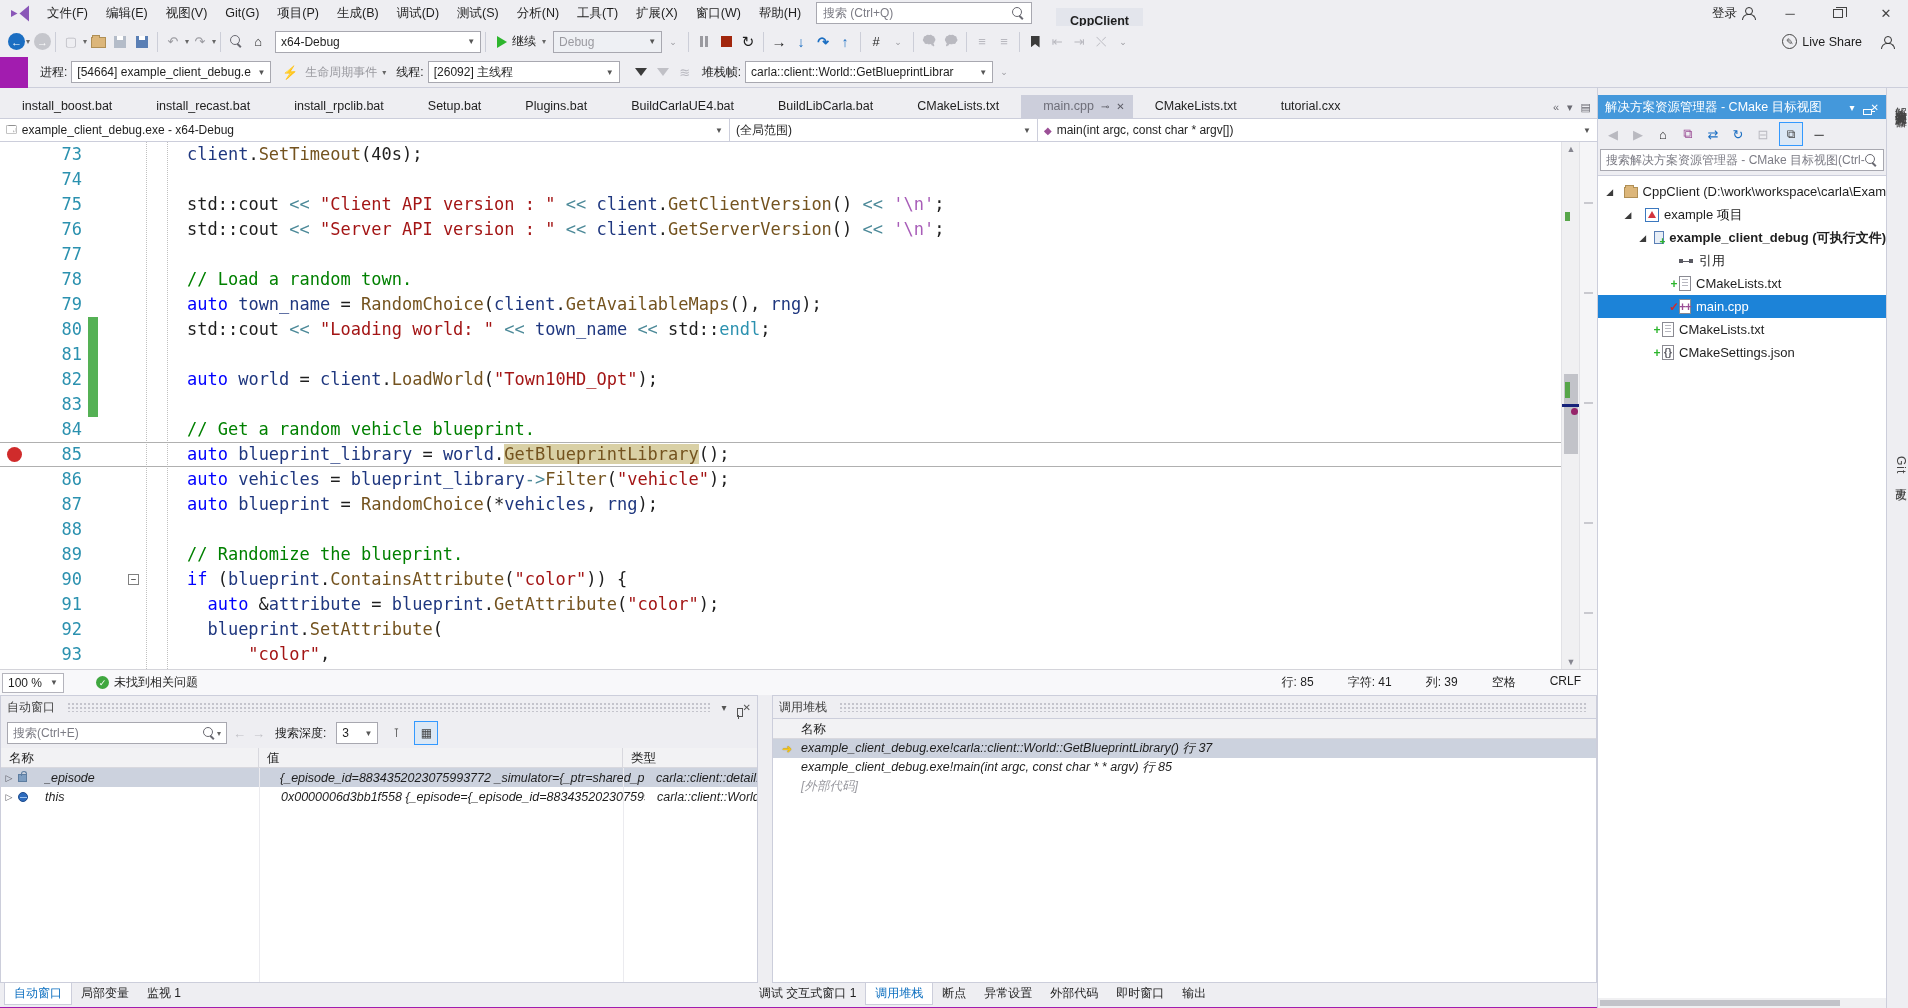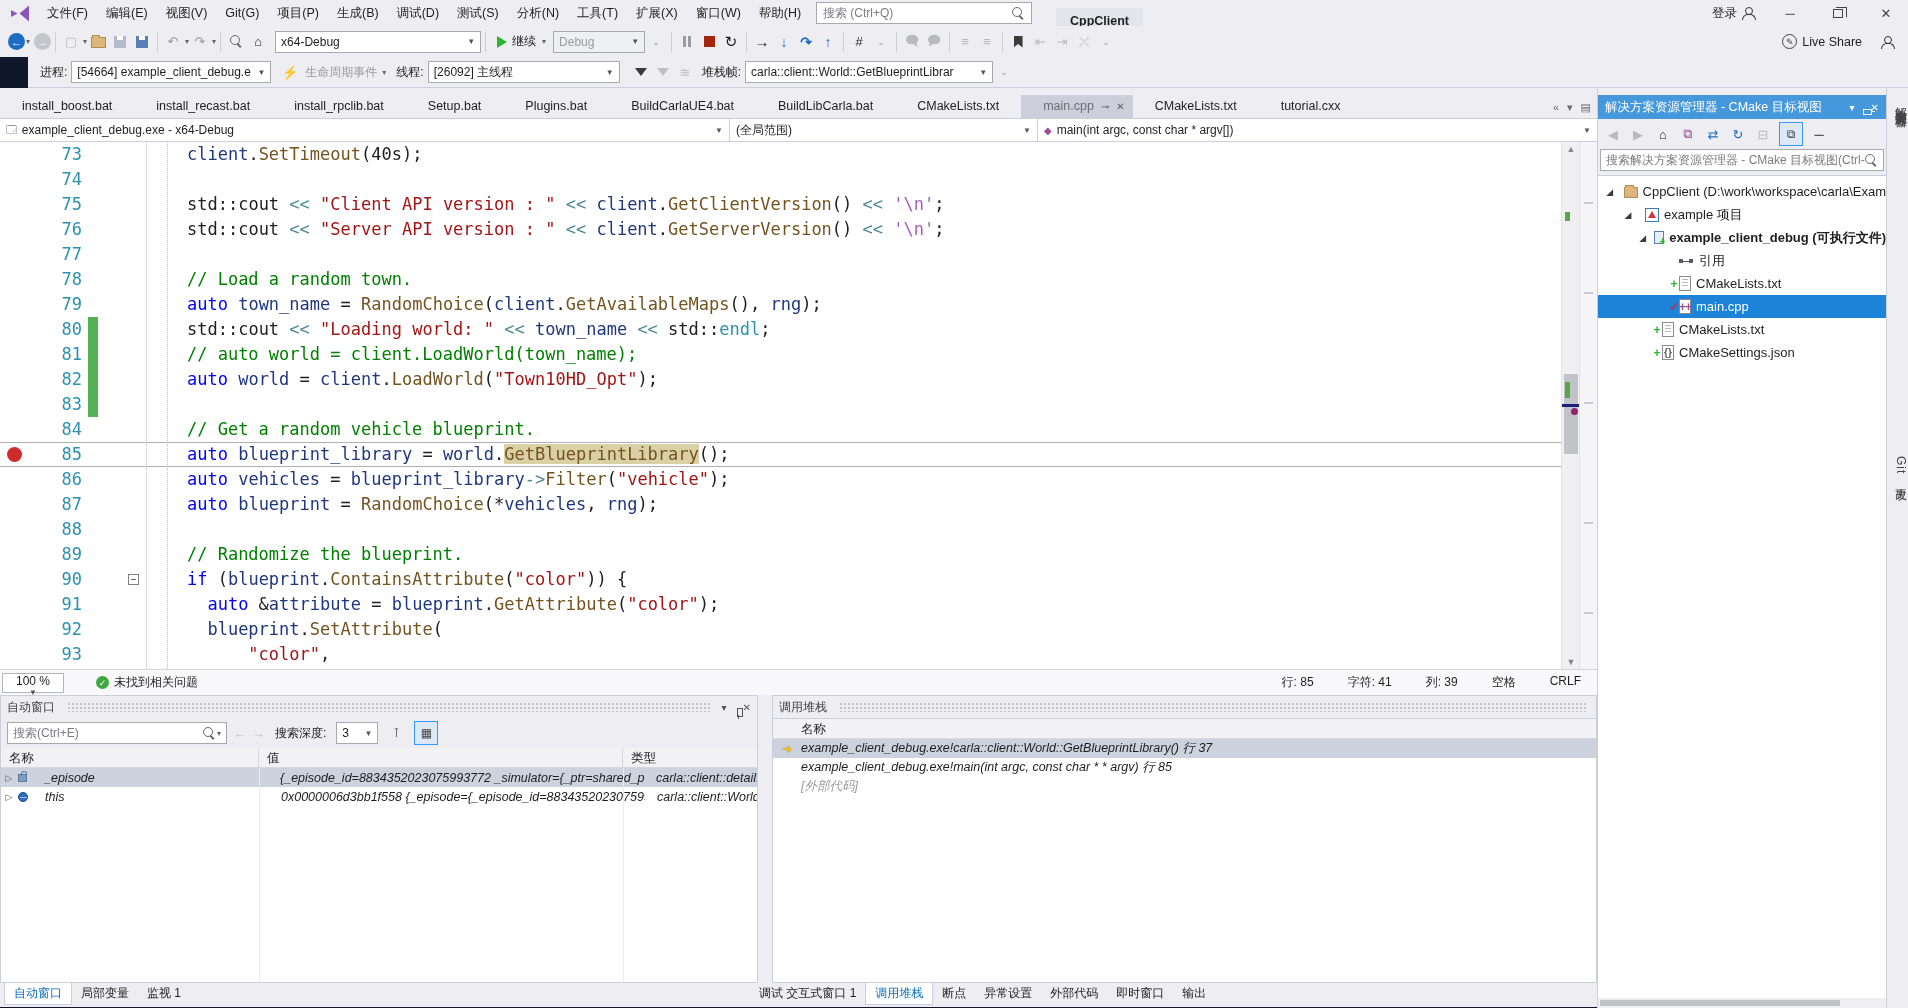--- a/index.html
+++ b/index.html
@@ -1,18 +1,18 @@
 <!DOCTYPE html>
 <html><head>
 <meta charset="utf-8">
 <style>
   * { margin:0; padding:0; box-sizing:border-box; }
   html,body { width:1908px; height:1008px; overflow:hidden; }
   body { font-family:"Liberation Sans", sans-serif; font-size:12px; color:#1e1e1e; background:#eeeef2; }
-  #app { position:relative; width:1908px; height:1008px; background:#0f172a; }
+  #app { position:relative; width:1908px; height:1008px; background:#a21caf; }
 
   
   .titlebar { position:relative; height:26px; background:#eeeef2; display:flex; align-items:center; }
   .vslogo { margin:0 8px 0 10px; }
   .menus { display:flex; height:26px; align-items:center; }
   .menu-item { padding:0 9px; font-size:12.5px; height:26px; line-height:26px; cursor:default; }
   .qsearch { position:absolute; left:816px; top:2px; width:216px; height:22px; background:#fff; border:1px solid #a8a8b0; display:flex; align-items:center; padding:0 6px; color:#7c7c85; }
   .qsearch .ph { flex:1; font-size:12px; }
   .app-title { position:absolute; left:1056px; top:8px; height:26px; line-height:26px; padding:0 14px; background:#e3e5ec; font-weight:bold; font-size:12.5px; }
   .tb-right { position:absolute; right:0; top:0; height:26px; display:flex; align-items:center; gap:4px; }
@@ -95,21 +95,21 @@
   .vscroll .arr { position:absolute; left:0; width:18px; text-align:center; color:#868690; font-size:9px; }
   .sb-mark { position:absolute; left:3px; width:5px; background:#57a64a; }
   .sb-thumb { position:absolute; left:2px; width:14px; background:#c2c3c9; }
   .sb-caret { position:absolute; left:0; width:18px; height:3px; background:#16227a; }
   .sb-bp { position:absolute; left:9px; width:7px; height:7px; border-radius:50%; background:#96246a; }
   .annot-strip { position:absolute; right:0; top:0; bottom:0; width:18px; background:#f5f5f7; border-left:1px solid #e2e2e6; }
   .annot-strip i { position:absolute; left:4px; width:9px; height:2px; background:#c9c9cf; display:block; }
 
   
   .ed-status { height:26px; background:#f8f8fa; border-top:1px solid #d4d4da; display:flex; align-items:center; font-size:12px; }
-  .zoombox { width:62px; height:20px; margin-left:2px; background:#fff; border:1px solid #b4b4bc; display:flex; align-items:center; padding:0 5px;flex-direction:column; }
+  .zoombox { width:62px; height:20px; margin-left:2px; background:#fff; border:1px solid #b4b4bc; display:flex; align-items:center; padding:0 5px; }
   .zoombox span:first-child { flex:1; }
   .health { display:flex; align-items:center; gap:5px; margin-left:32px; }
   .chk { width:13px; height:13px; border-radius:50%; background:#3fa73f; color:#fff; font-size:9px; display:flex; align-items:center; justify-content:center; }
   .ed-status .right { margin-left:auto; display:flex; gap:34px; padding-right:16px; }
 
   
   .panels { height:288px; display:flex; background:#eeeef2; }
   .panel { background:#eeeef2; display:flex; flex-direction:column; border:1px solid #cccedb; }
   .autos { width:758px; }
   .vsplit { width:14px; }
@@ -265,21 +265,21 @@
     <span class="combo" style="width:206px; margin-left:6px">
       <span class="cval">x64-Debug</span>
         <span class="carr">▼</span>
     </span>
     <span class="tsep"></span>
     <span class="btn-continue">
       <span class="play"></span>
       <span>继续</span>
       <span class="drop">▾</span>
     </span>
-    <span class="combo dis" style="width:92px">
+    <span class="combo dis" style="width:109px">
       <span class="cval">Debug</span>
         <span class="carr">▼</span>
     </span>
     <span class="ticn dim" style="font-size:9px">⌄</span>
     <span class="tsep"></span>
     <span class="ticn">
         <span class="i-pause">
           <i></i>
           <i></i>
         </span>
@@ -459,21 +459,20 @@
               <span class="m-sel"></span>
               <span class="m-fold"></span>
               <span class="ctext"><span class="tk-p">    </span><span class="tk-p">std</span><span class="tk-p">::</span><span class="tk-p">cout</span><span class="tk-o"> &lt;&lt; </span><span class="tk-s">"Loading world: "</span><span class="tk-o"> &lt;&lt; </span><span class="tk-i">town_name</span><span class="tk-o"> &lt;&lt; </span><span class="tk-p">std</span><span class="tk-p">::</span><span class="tk-t">endl</span><span class="tk-p">;</span></span>
             </div>
             <div class="cline">
               <span class="m-bp"></span>
               <span class="m-num">81</span>
               <span class="m-chg on"></span>
               <span class="m-sel"></span>
               <span class="m-fold"></span>
-              <span class="ctext"><span class="tk-p">    </span><span class="tk-c">// auto world = client.LoadWorld(town_name);</span></span>
             </div>
             <div class="cline">
               <span class="m-bp"></span>
               <span class="m-num">82</span>
               <span class="m-chg on"></span>
               <span class="m-sel"></span>
               <span class="m-fold"></span>
               <span class="ctext"><span class="tk-p">    </span><span class="tk-k">auto</span><span class="tk-p"> </span><span class="tk-i">world</span><span class="tk-p"> = </span><span class="tk-i">client</span><span class="tk-p">.</span><span class="tk-f">LoadWorld</span><span class="tk-p">(</span><span class="tk-s">"Town10HD_Opt"</span><span class="tk-p">);</span></span>
             </div>
             <div class="cline">

